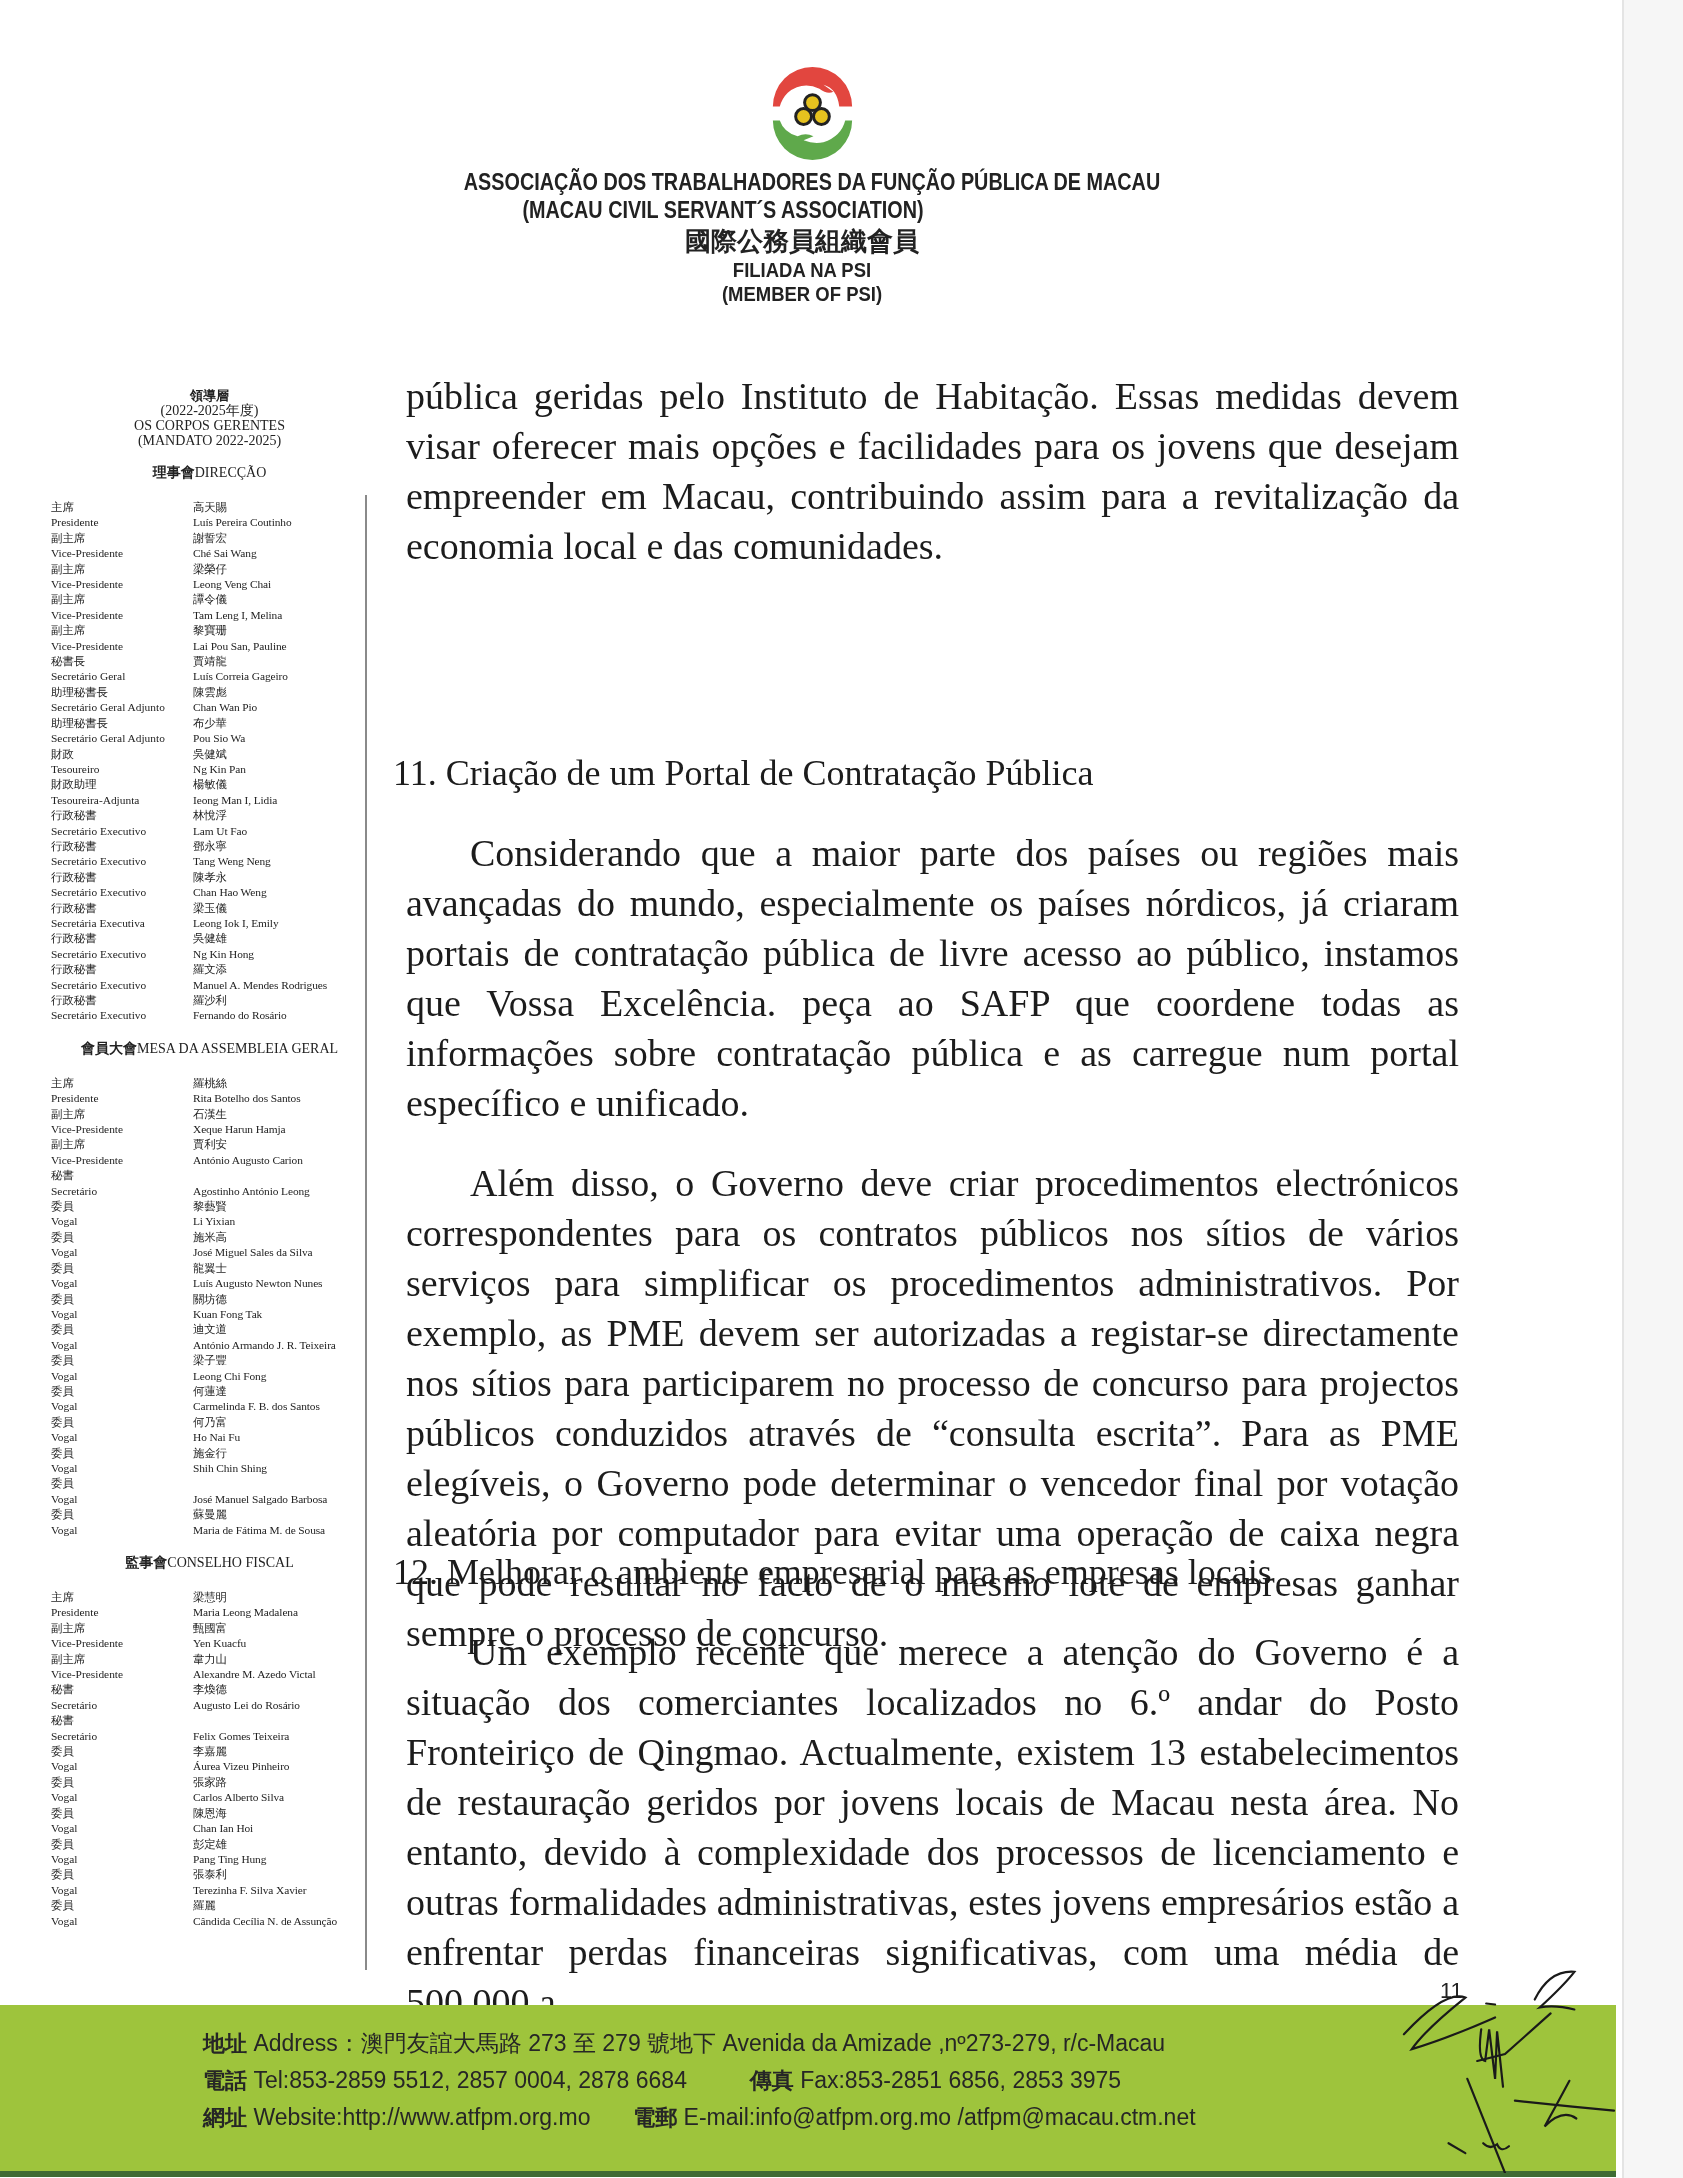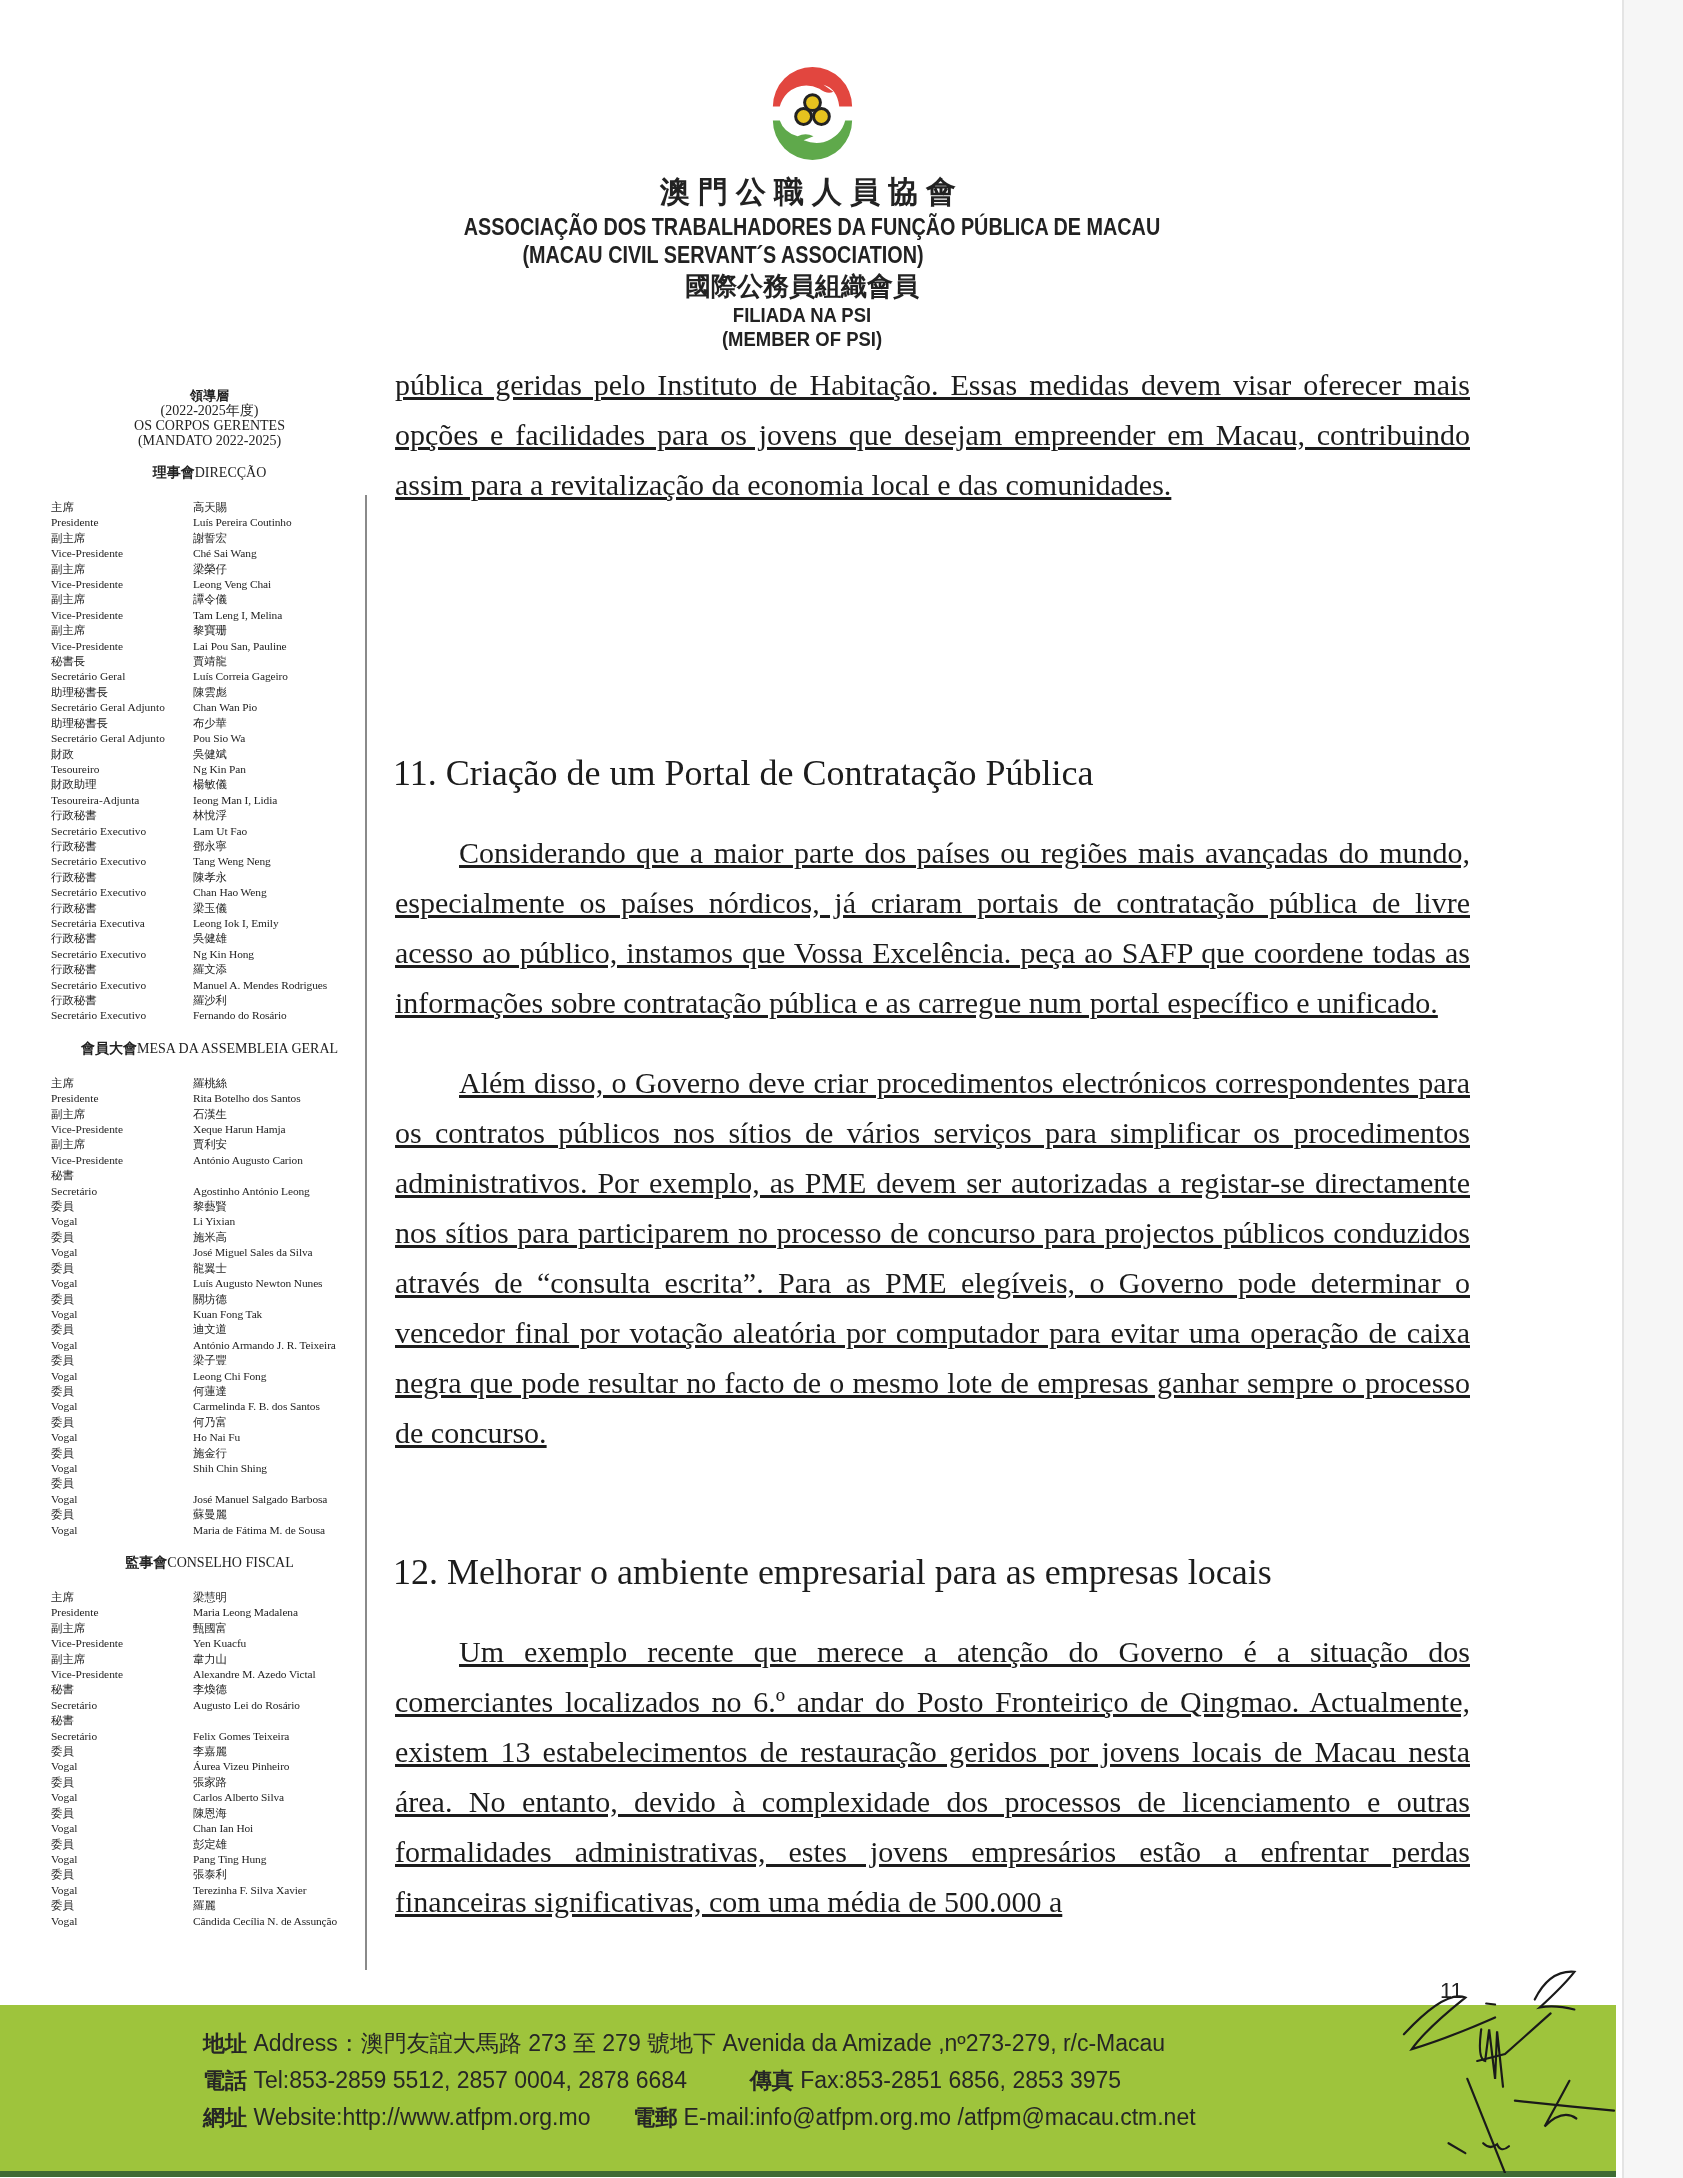--- a/index.html
+++ b/index.html
@@ -26,21 +26,21 @@
   .sb-section { text-align: center; font-size: 14px; margin: 16px 0 18px 0; }
   .sb-section .cn { font-weight: bold; }
   .sb-rows { font-size: 11.4px; line-height: 15.4px; }
   .sb-row { display: flex; }
   .sb-row .role { width: 142px; white-space: nowrap; }
   .sb-row .name { white-space: nowrap; letter-spacing: -0.1px; }
   .sb-divider { position: absolute; left: 365px; top: 495px; width: 2px; height: 1475px; background: #8a8a8a; }
 
   
   .main { position: absolute; left: 393px; width: 1079px; font-family: "Liberation Serif", serif; color: #1c1c1c; }
-  .para { font-size: 30px; line-height: 50px; text-align: justify; margin: 2px; text-decoration: underline; }
+  .para { font-size: 38px; line-height: 50px; text-align: justify; margin: 13px; }
   .para.indent { text-indent: 64px; }
   .heading { font-size: 36px; font-weight: normal; margin: 0; }
 
   
   .footer { position: absolute; left: 0; top: 2005px; width: 1616px; height: 166px; background: #9ec43c; border-bottom: 6px solid #3f6b34; }
   .footer .lines { position: absolute; left: 203px; top: 20px; font-family: "Liberation Sans", sans-serif; font-size: 23px; line-height: 37px; color: #262626; white-space: nowrap; }
   .footer .lines .cn { font-family: "DejaVu Sans", sans-serif; font-weight: bold; font-size: 22px; text-align: center; }
   .page-num { position: absolute; left: 1440px; top: 1978px; font-family: "Liberation Sans", sans-serif; font-size: 22px; color: #222; }
   .signature { position: absolute; left: 1386px; top: 1950px; width: 238px; height: 223px; pointer-events: none; }
 </style>
@@ -50,21 +50,20 @@
 <div class="right-edge"></div>
 
 <div class="header">
   <svg class="logo" viewBox="0 0 110 110">
     <path d="M15 48 A40 40 0 0 1 95 48 L82 48 Q80 30 66 26 L76 33 Q70 36 62 30 Q45 22 30 34 Q24 40 22 48 Z" fill="#e2463f"></path>
     <path d="M15 62 A40 40 0 0 0 95 62 L88 62 Q84 78 66 84 Q56 86 46 82 L56 78 Q48 74 40 78 Q26 74 22 62 Z" fill="#5fa94b"></path>
     <circle cx="55" cy="44" r="8" fill="#e6c21f" stroke="#222" stroke-width="3"></circle>
     <circle cx="46" cy="58" r="8" fill="#e6c21f" stroke="#222" stroke-width="3"></circle>
     <circle cx="64" cy="58" r="8" fill="#e6c21f" stroke="#222" stroke-width="3"></circle>
   </svg>
-  <div class="h-cn1">澳門公職人員協會</div>
   <div class="h-pt">ASSOCIAÇÃO DOS TRABALHADORES DA FUNÇÃO PÚBLICA DE MACAU</div>
   <div class="h-en">(MACAU CIVIL SERVANT´S ASSOCIATION)</div>
   <div class="h-cn2">國際公務員組織會員</div>
   <div class="h-psi">FILIADA NA PSI</div>
   <div class="h-psi">(MEMBER OF PSI)</div>
 </div>
 
 <div class="sidebar">
   <div class="sb-title">
     <div class="cn">領導層</div>

